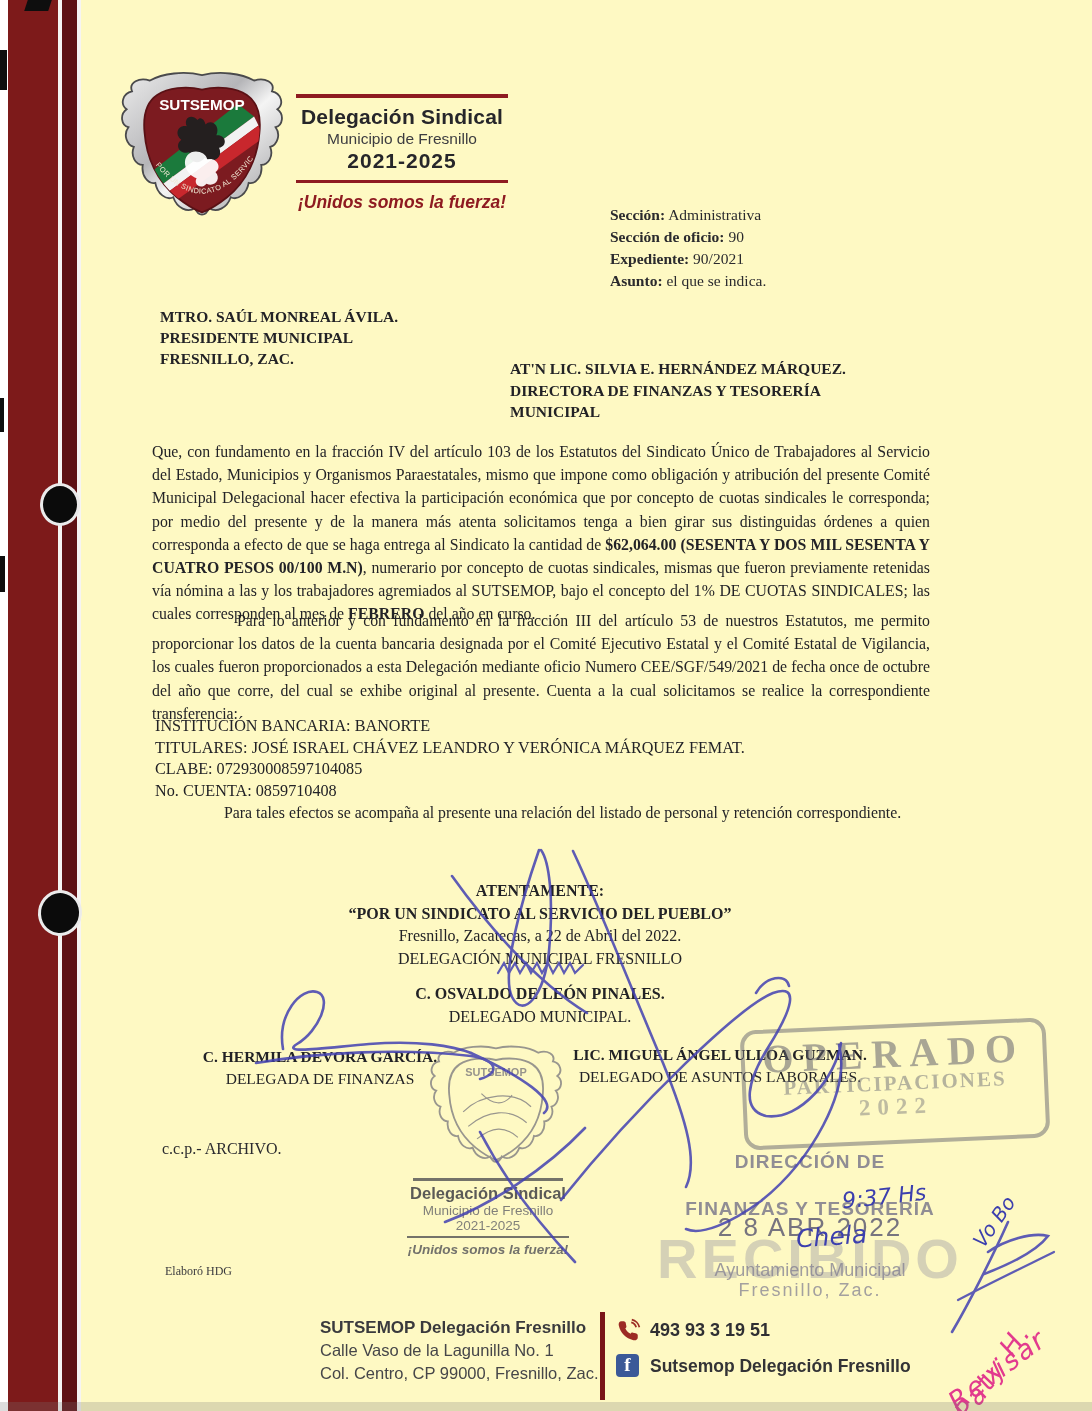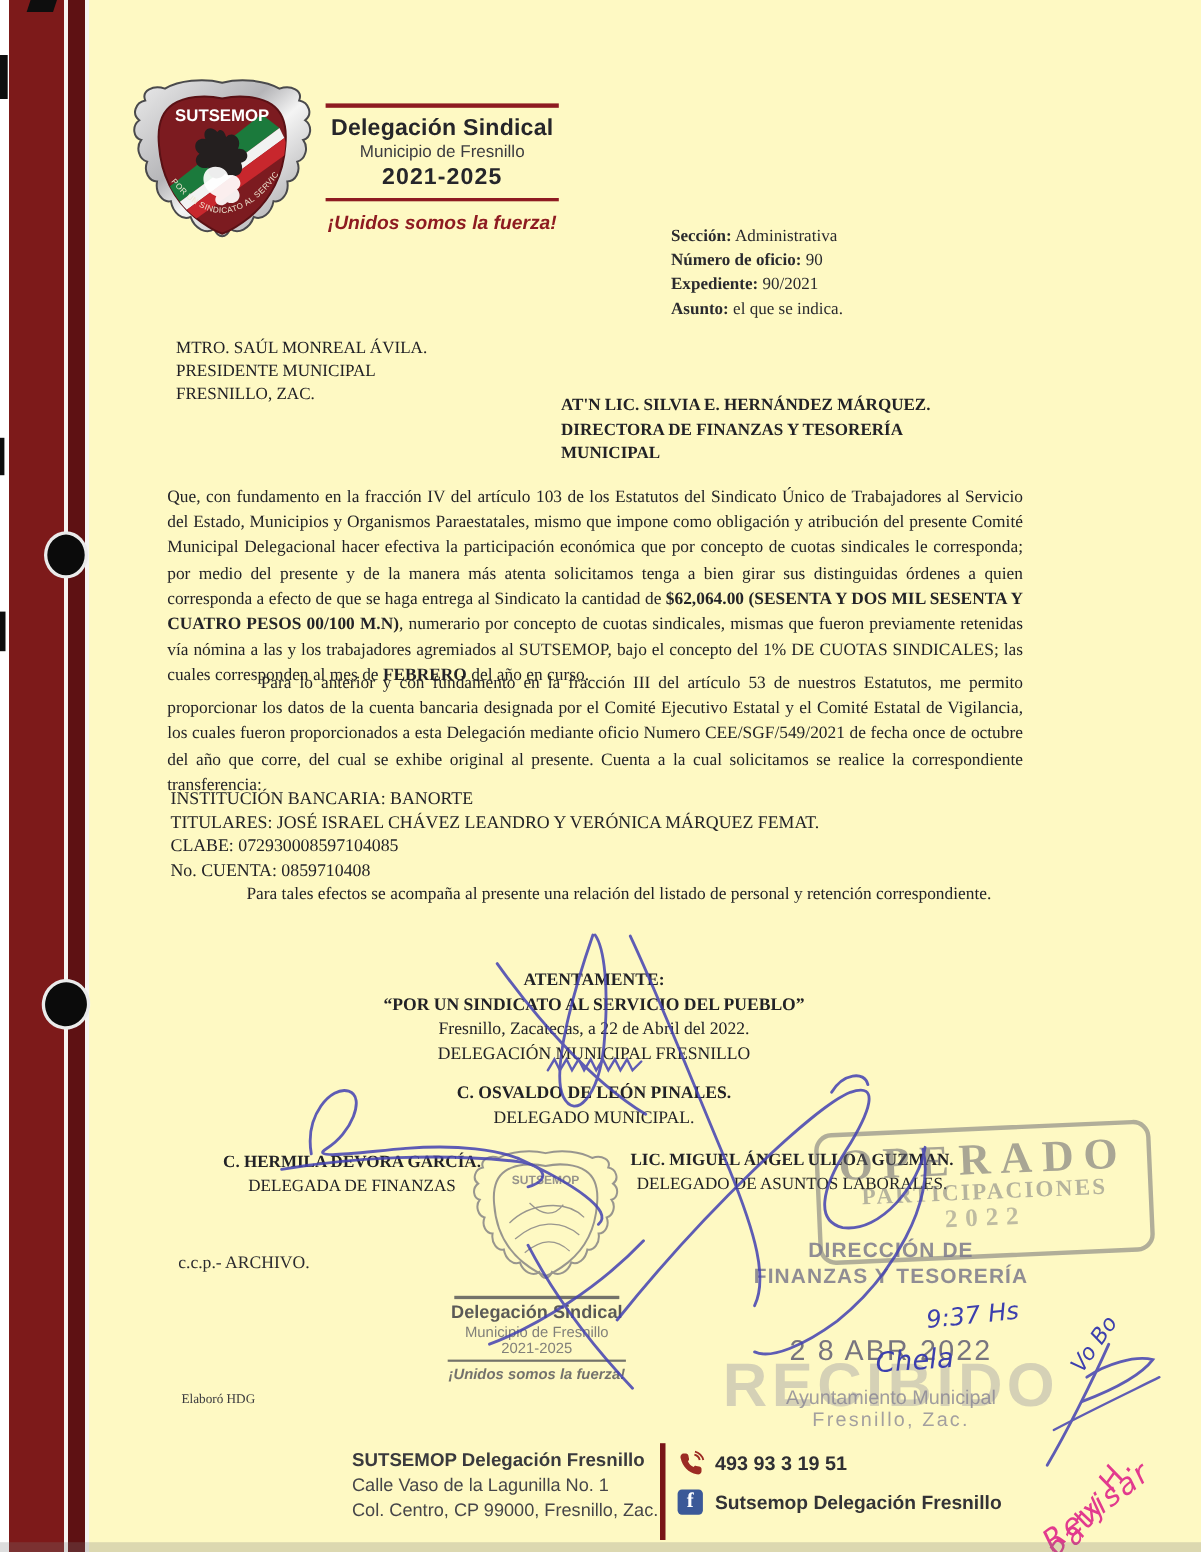--- a/index.html
+++ b/index.html
@@ -20,21 +20,21 @@
   .h-title{font-size:21px;font-weight:bold;color:#26262a;margin-top:7px;letter-spacing:.2px;}
   .h-sub{font-size:15.5px;color:#3c3c40;margin-top:1px;}
   .h-period{font-size:21px;font-weight:bold;color:#26262a;margin-top:1px;letter-spacing:1px;}
   .h-slogan{font-size:17.5px;font-weight:bold;font-style:italic;color:#8e1b21;margin-top:9px;}
   .header-text .rule.bottom{margin-top:7px;}
 
   
   .meta{left:610px;top:204px;font-size:15.5px;line-height:22px;color:#2a2a2e;}
   .meta b{font-weight:bold;}
 
-  .recipient{left:160px;top:306px;font-weight:normal;font-size:15.5px;line-height:21px;color:#222226;}
+  .recipient{left:160px;top:306px;font-weight:bold;font-size:15.5px;line-height:21px;color:#222226;}
   .attention{left:510px;top:358px;font-weight:bold;font-size:15.5px;line-height:21.5px;color:#222226;}
 
   .para{left:152px;width:778px;font-size:15.8px;line-height:23.2px;text-align:justify;color:#232327;}
   .para b{font-weight:bold;}
   .indent{text-indent:85px;}
   .bank{left:155px;top:716px;font-size:16.2px;line-height:21.5px;color:#232327;}
   .oneline{left:152px;width:790px;font-size:15.8px;color:#232327;}
 
   .closing{left:280px;top:880px;width:520px;text-align:center;font-size:16px;line-height:22.5px;color:#222226;}
   .closing .b{font-weight:bold;}
@@ -49,21 +49,21 @@
   
   .stamp-operado{left:742px;top:1024px;width:298px;height:112px;border:4px solid rgba(100,100,112,.5);
      border-radius:16px;transform:rotate(-2.5deg);text-align:center;font-family:"Liberation Serif",serif;}
   .op1{margin-top:2px;font-size:40px;font-weight:bold;letter-spacing:9px;color:rgba(98,98,110,.55);}
   .op2{margin-top:-6px;font-size:21px;font-weight:bold;letter-spacing:2px;color:rgba(102,102,114,.48);}
   .op3{margin-top:-2px;font-size:23px;font-weight:bold;letter-spacing:7px;color:rgba(102,102,114,.42);}
 
   .stamp-recibido{left:652px;top:1126px;width:316px;height:182px;font-family:"Liberation Sans",sans-serif;text-align:center;}
   .rc-big{position:absolute;left:0;top:100px;width:100%;font-size:56px;font-weight:bold;letter-spacing:4px;
      color:rgba(132,128,154,.33);}
-  .rc-dir{font-size:19px;font-weight:bold;letter-spacing:1px;color:rgba(124,122,140,.85);line-height:23px;}
+  .rc-dir{font-size:19px;font-weight:bold;letter-spacing:1px;color:rgba(124,122,140,.85);line-height:23px;margin-top:24px;}
   .rc-date{position:absolute;left:0;top:86px;width:100%;font-size:26px;letter-spacing:2px;color:rgba(104,101,120,.9);}
   .rc-org{position:absolute;left:0;top:134px;width:100%;font-size:18px;color:rgba(128,125,146,.75);}
   .rc-place{position:absolute;left:0;top:154px;width:100%;font-size:18px;letter-spacing:2px;color:rgba(128,125,146,.72);}
 
   .hand-blue{color:#3c3fae;font-style:italic;font-family:"DejaVu Sans",sans-serif;}
   .hand-pink{color:#e23a8e;font-style:italic;font-family:"DejaVu Sans",sans-serif;}
 
   .seal-text{left:398px;top:1178px;width:180px;text-align:center;font-family:"Liberation Sans",sans-serif;}
   .seal-rule{height:2.5px;background:rgba(70,70,76,.75);margin:0 auto;}
   .seal-l1{font-size:16.5px;font-weight:bold;color:rgba(62,62,68,.85);margin-top:3px;}
@@ -128,21 +128,21 @@
     <div class="rule"></div>
     <div class="h-title">Delegación Sindical</div>
     <div class="h-sub">Municipio de Fresnillo</div>
     <div class="h-period">2021-2025</div>
     <div class="rule bottom"></div>
     <div class="h-slogan">¡Unidos somos la fuerza!</div>
   </div>
 
   <div class="abs meta">
     <div><b>Sección:</b> <span>Administrativa</span></div>
-    <div><b>Número de oficio:</b> <span>90</span></div>
+    <div><b>Sección de oficio:</b> <span>90</span></div>
     <div><b>Expediente:</b> <span>90/2021</span></div>
     <div><b>Asunto:</b> <span>el que se indica.</span></div>
   </div>
 
   <div class="abs recipient">
     <div>MTRO. SAÚL MONREAL ÁVILA.</div>
     <div>PRESIDENTE MUNICIPAL</div>
     <div>FRESNILLO, ZAC.</div>
   </div>
 

